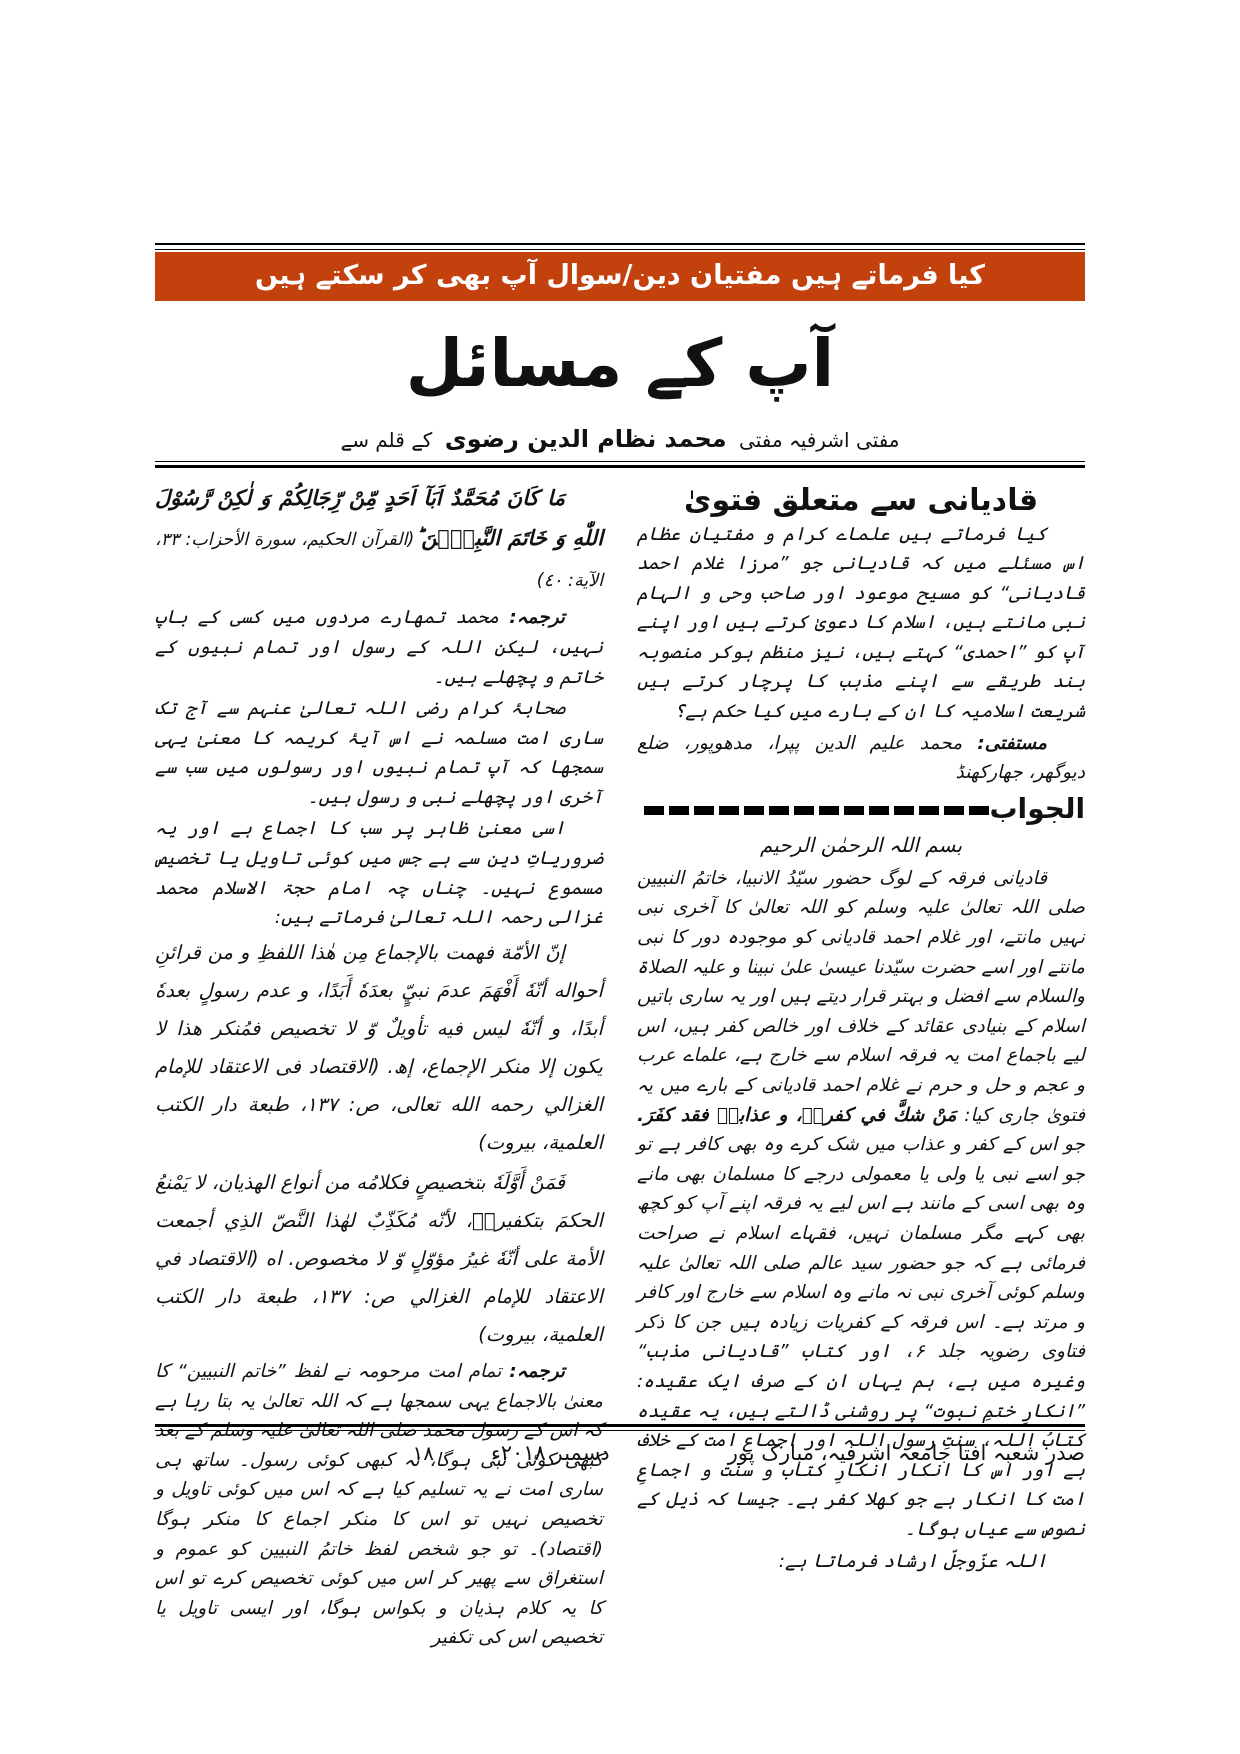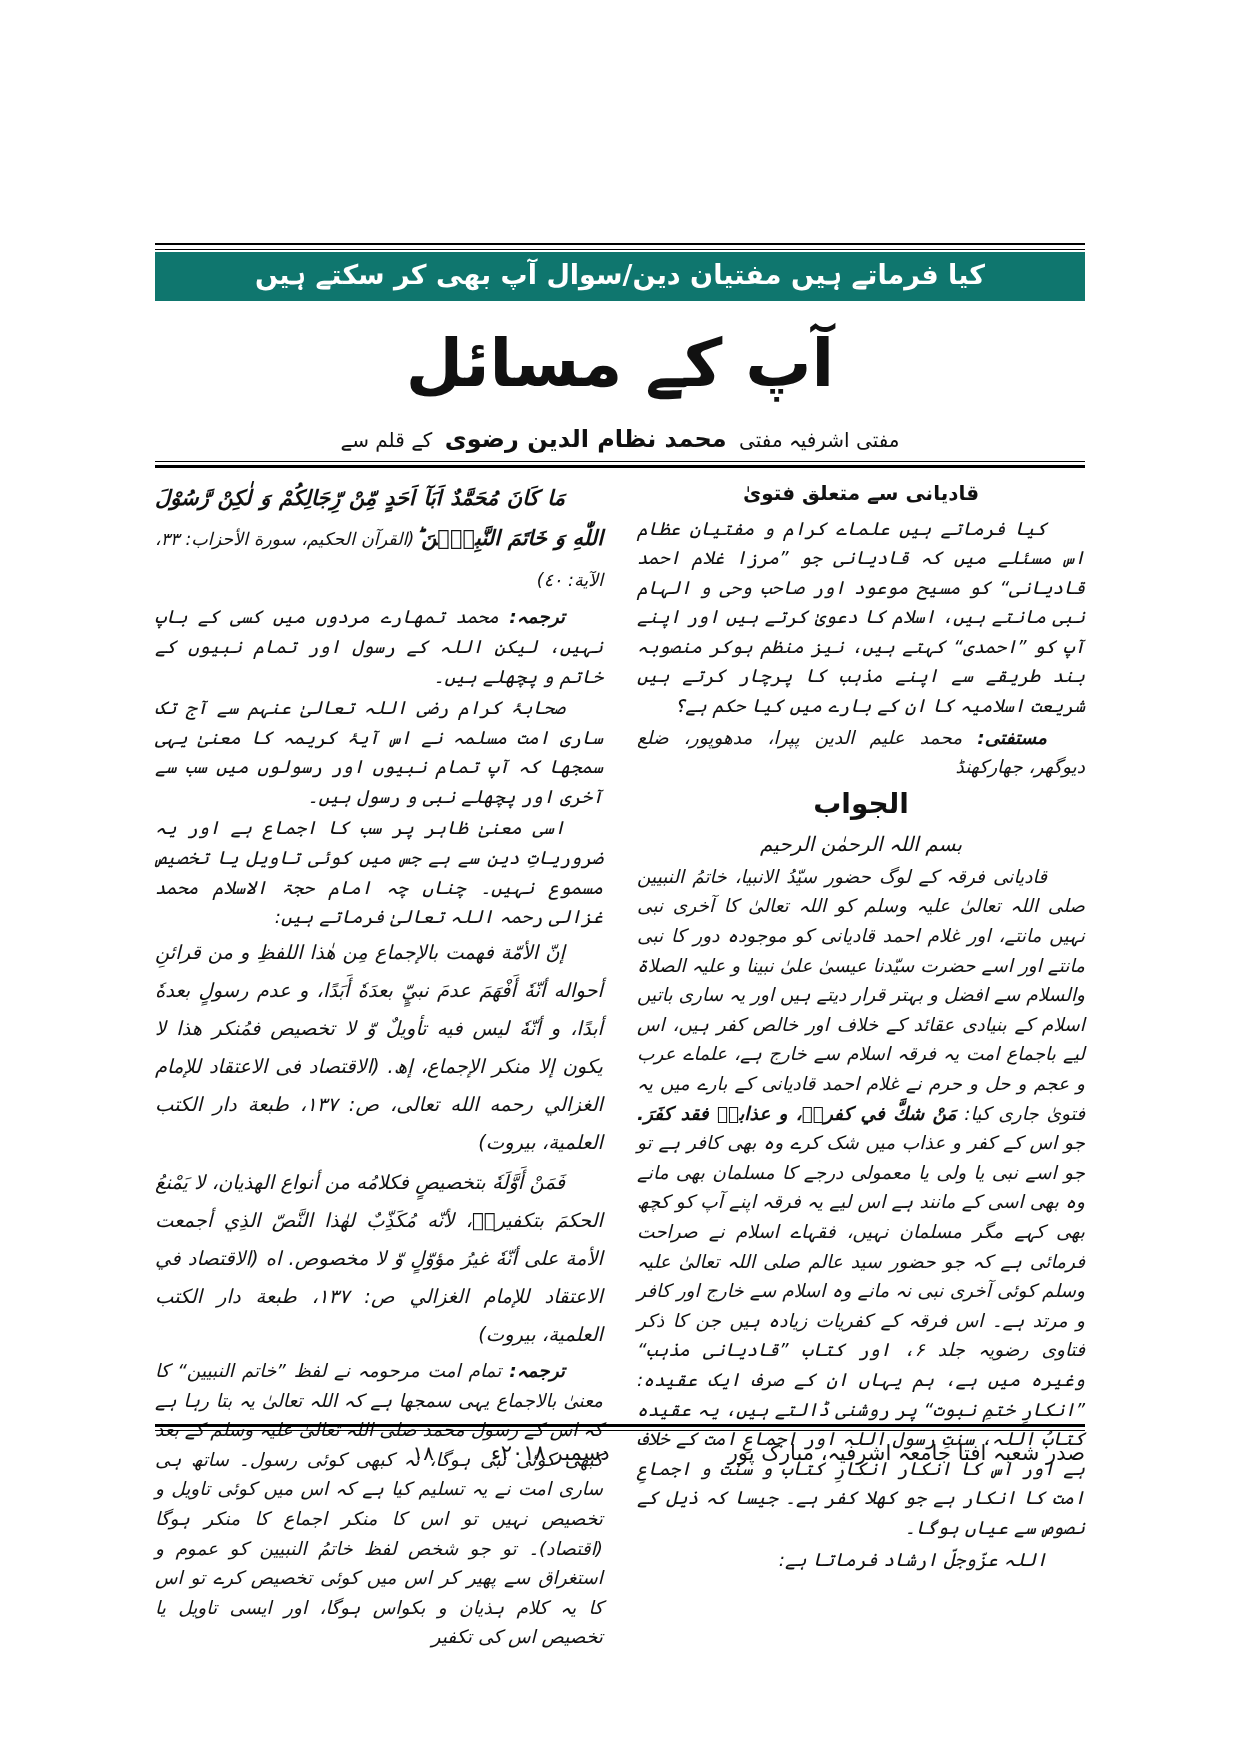--- a/index.html
+++ b/index.html
@@ -6,42 +6,42 @@
   body{
     width:1240px;height:1754px;
     background:#ffffff;color:#111;
     font-family:"DejaVu Sans",sans-serif;
     direction:rtl;position:relative;overflow:hidden;
   }
   .sheet{position:absolute;top:243px;right:155px;width:930px;}
 
   
   .top-double{height:4px;border-top:2px solid #000;border-bottom:1px solid #000;}
-  .banner{background:#0f766e;color:#fff;text-align:center;font-weight:bold;
+  .banner{background:#c2410c;color:#fff;text-align:center;font-weight:bold;
     font-size:27px;padding:7px 0 11px;margin-top:2px;letter-spacing:0.5px;}
 
   .main-title{text-align:center;font-size:66px;font-weight:bold;
     margin:22px 0 19px;line-height:1.25;}
 
   .byline{text-align:center;font-size:20px;margin:0 0 8px;}
   .byline-name{font-weight:bold;font-size:24px;padding:0 6px;text-align:right;}
   .byline-rule{height:3px;border-top:1px solid #000;border-bottom:3px solid #000;margin-bottom:10px;}
 
   .columns{display:flex;gap:34px;align-items:flex-start;}
   .col{width:448px;font-size:18.5px;line-height:1.6;text-align:justify;}
   .col p{margin:0 0 2px;text-indent:38px;font-style:italic;}
   .col p.noindent{text-indent:0;}
 
-  .fatwa-heading{text-align:center;font-size:20px;font-weight:bold;
-    margin:2px 0 8px;text-indent:0 !important;line-height:1.3;}
+  .fatwa-heading{text-align:center;font-size:30px;font-weight:bold;
+    margin:2px 0 0;text-indent:0 !important;line-height:1.3;}
 
   .mustafti{text-indent:58px;}
   .mustafti .lbl{font-weight:bold;}
 
-  .jawab{display:flex;align-items:center;margin:8px 0 6px;flex-direction:column;}
+  .jawab{display:flex;align-items:center;margin:8px 0 6px;}
   .jawab-label{font-weight:bold;font-size:28px;line-height:1;white-space:nowrap;}
   .jawab-line{flex:1;height:9px;margin-left:2px;margin-top:4px;
     background:repeating-linear-gradient(to left,#000 0 20px,transparent 20px 25px);}
 
   .bismillah{text-align:center;text-indent:0 !important;font-size:20px;margin:2px 0 6px;}
 
   .inline-arabic{font-weight:bold;}
 
   .verse{font-weight:bold;font-size:21px;line-height:1.95;}
   .verse .verse-ref{font-weight:normal;font-size:17.5px;}

